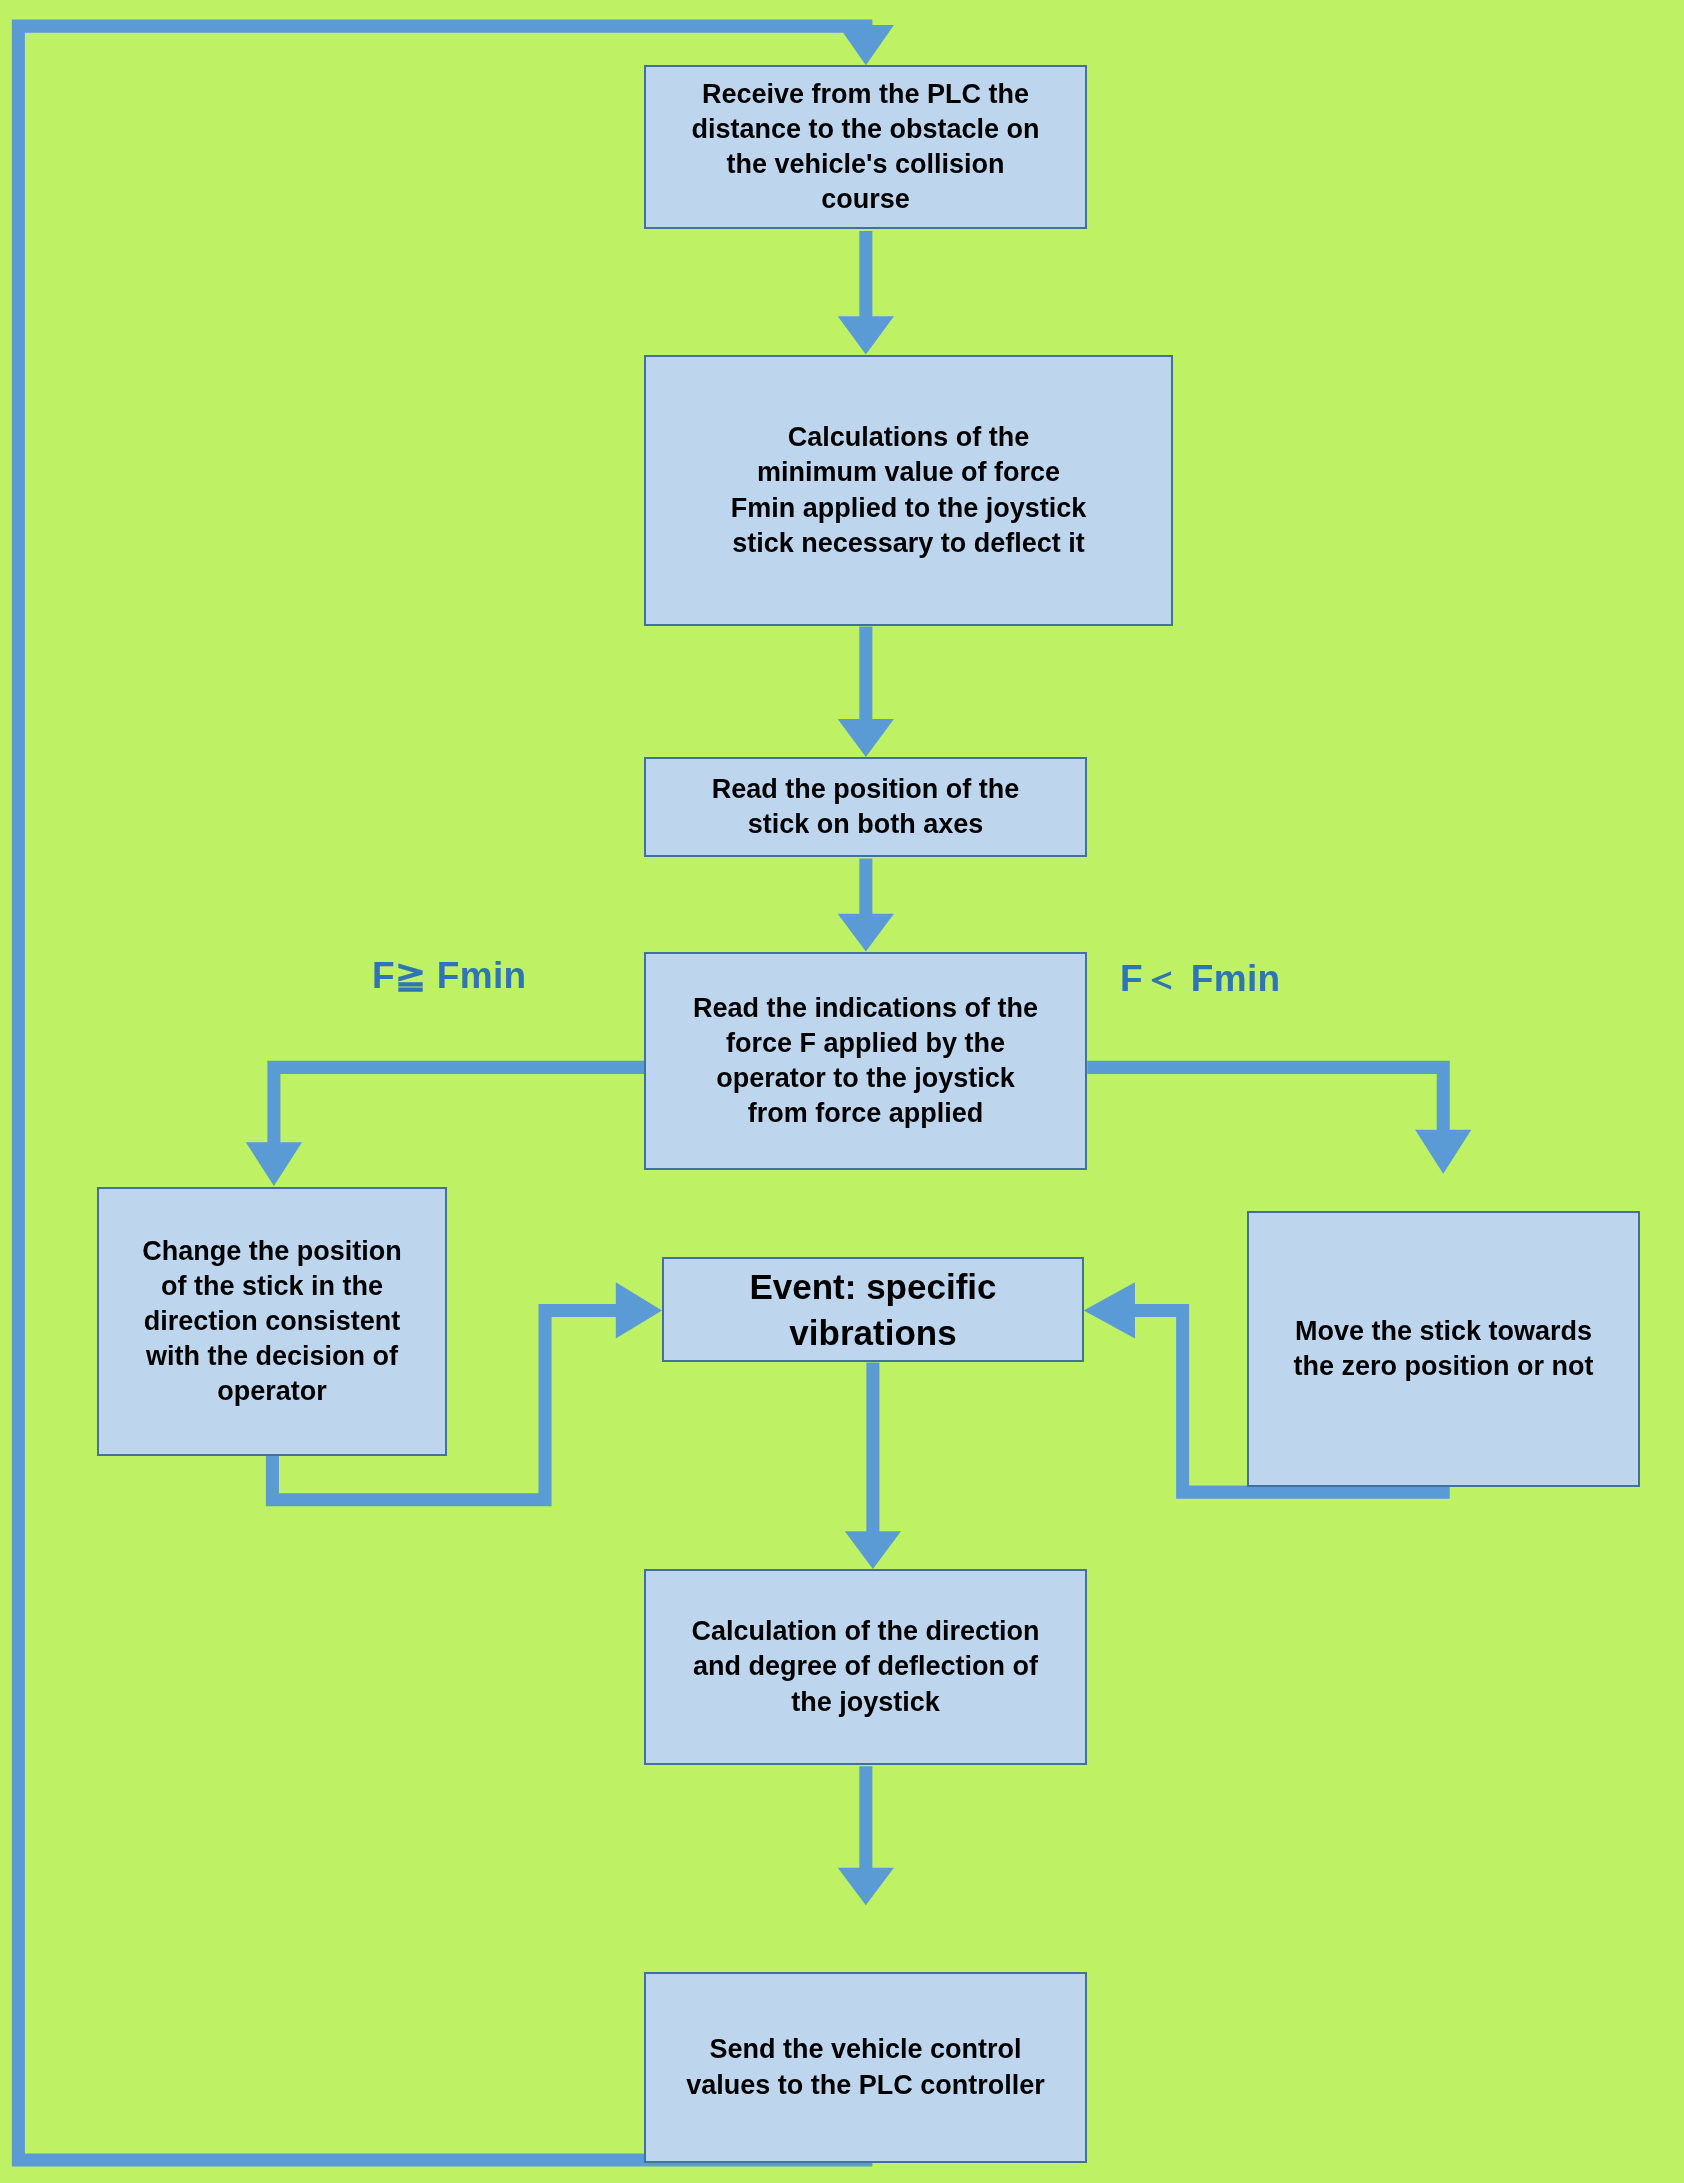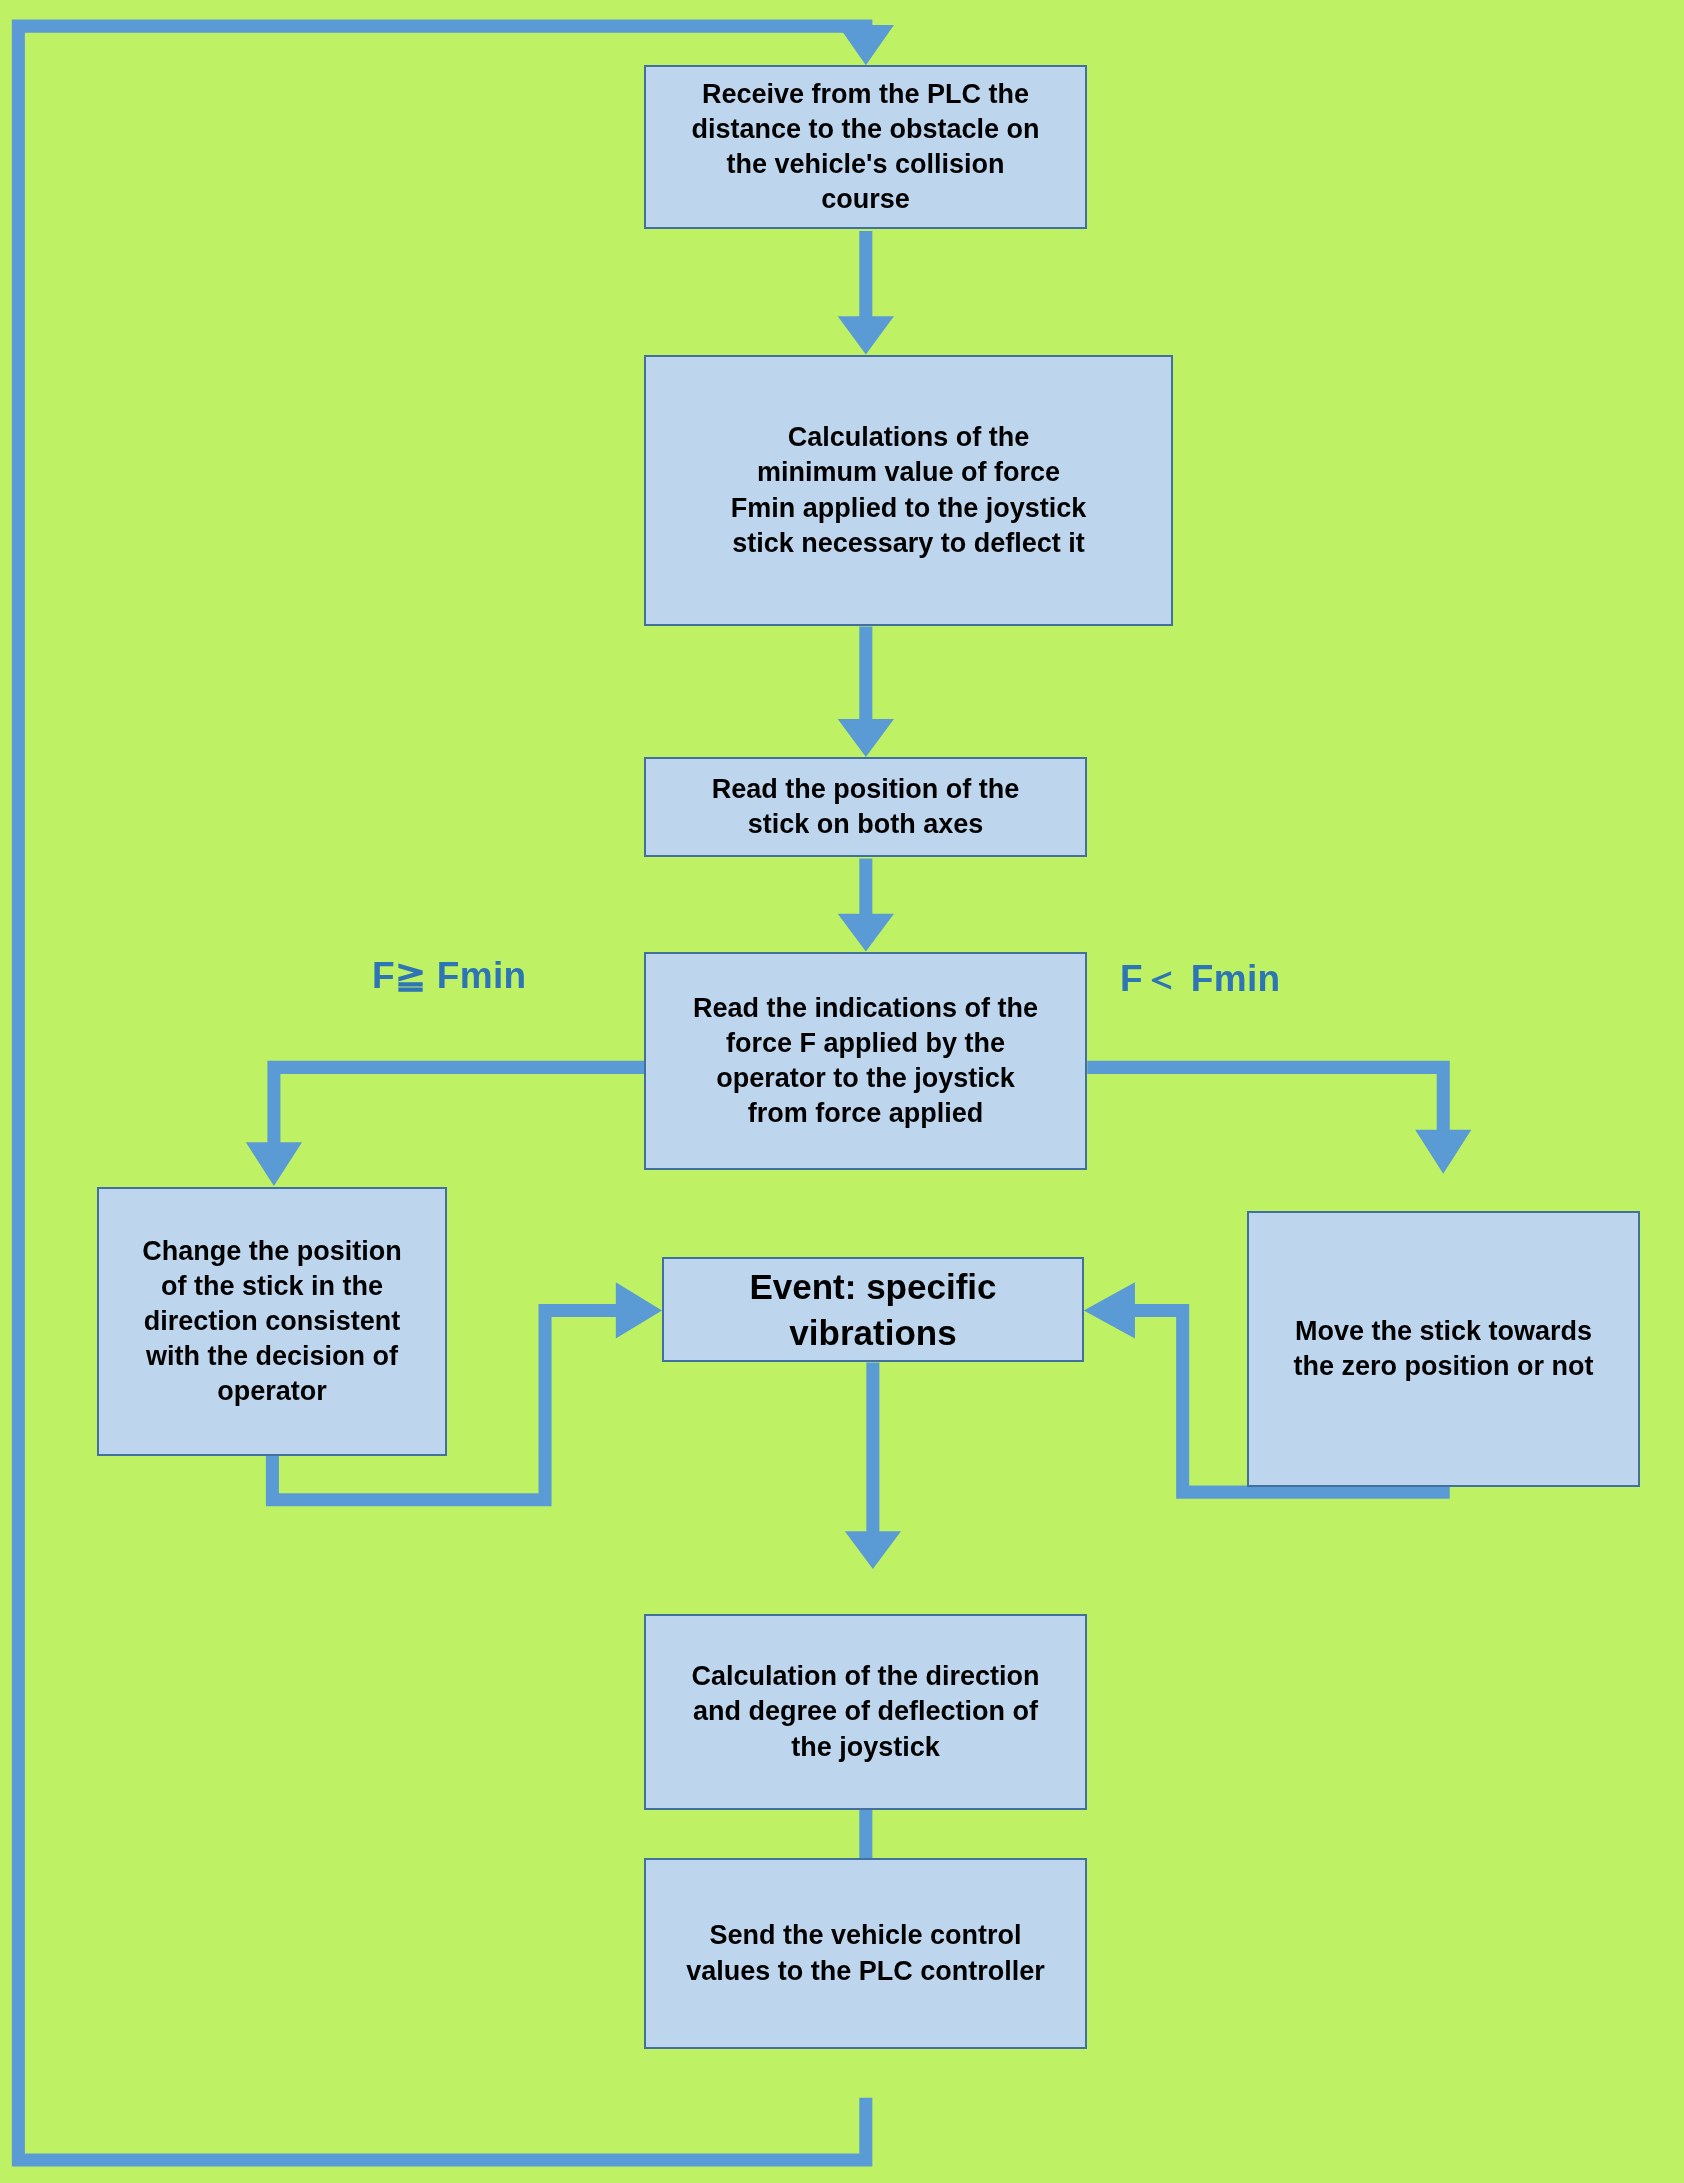--- a/index.html
+++ b/index.html
@@ -152,27 +152,27 @@
 
   <div class="node" style="left:662px; top:1257px; width:422px; height:105px; font-size:35px;">
     <span class="txt">Event: specific vibrations</span>
   </div>
 
   <div class="node" style="left:1247px; top:1175px; width:393px; height:276px; font-size:27px;margin-top:36px;">
     <span class="txt">Move the stick towards
 the zero position or not</span>
   </div>
 
-  <div class="node" style="left:644px; top:1614px; width:443px; height:196px; font-size:27px;">
+  <div class="node" style="left:644px; top:1569px; width:443px; height:196px; font-size:27px;">
     <span class="txt">Calculation of the direction
 and degree of deflection of
 the joystick</span>
   </div>
 
-  <div class="node" style="left:644px; top:1858px; width:443px; height:191px; font-size:27px;">
+  <div class="node" style="left:644px; top:1972px; width:443px; height:191px; font-size:27px;">
     <span class="txt">Send the vehicle control
 values to the PLC controller</span>
   </div>
 
   <div class="cond" style="left:372px; top:954px; font-size:37px;">F≧ Fmin</div>
 
   <div class="cond" style="left:1120px; top:954px; font-size:37px;">F＜ Fmin</div>
 
 </div>
 

